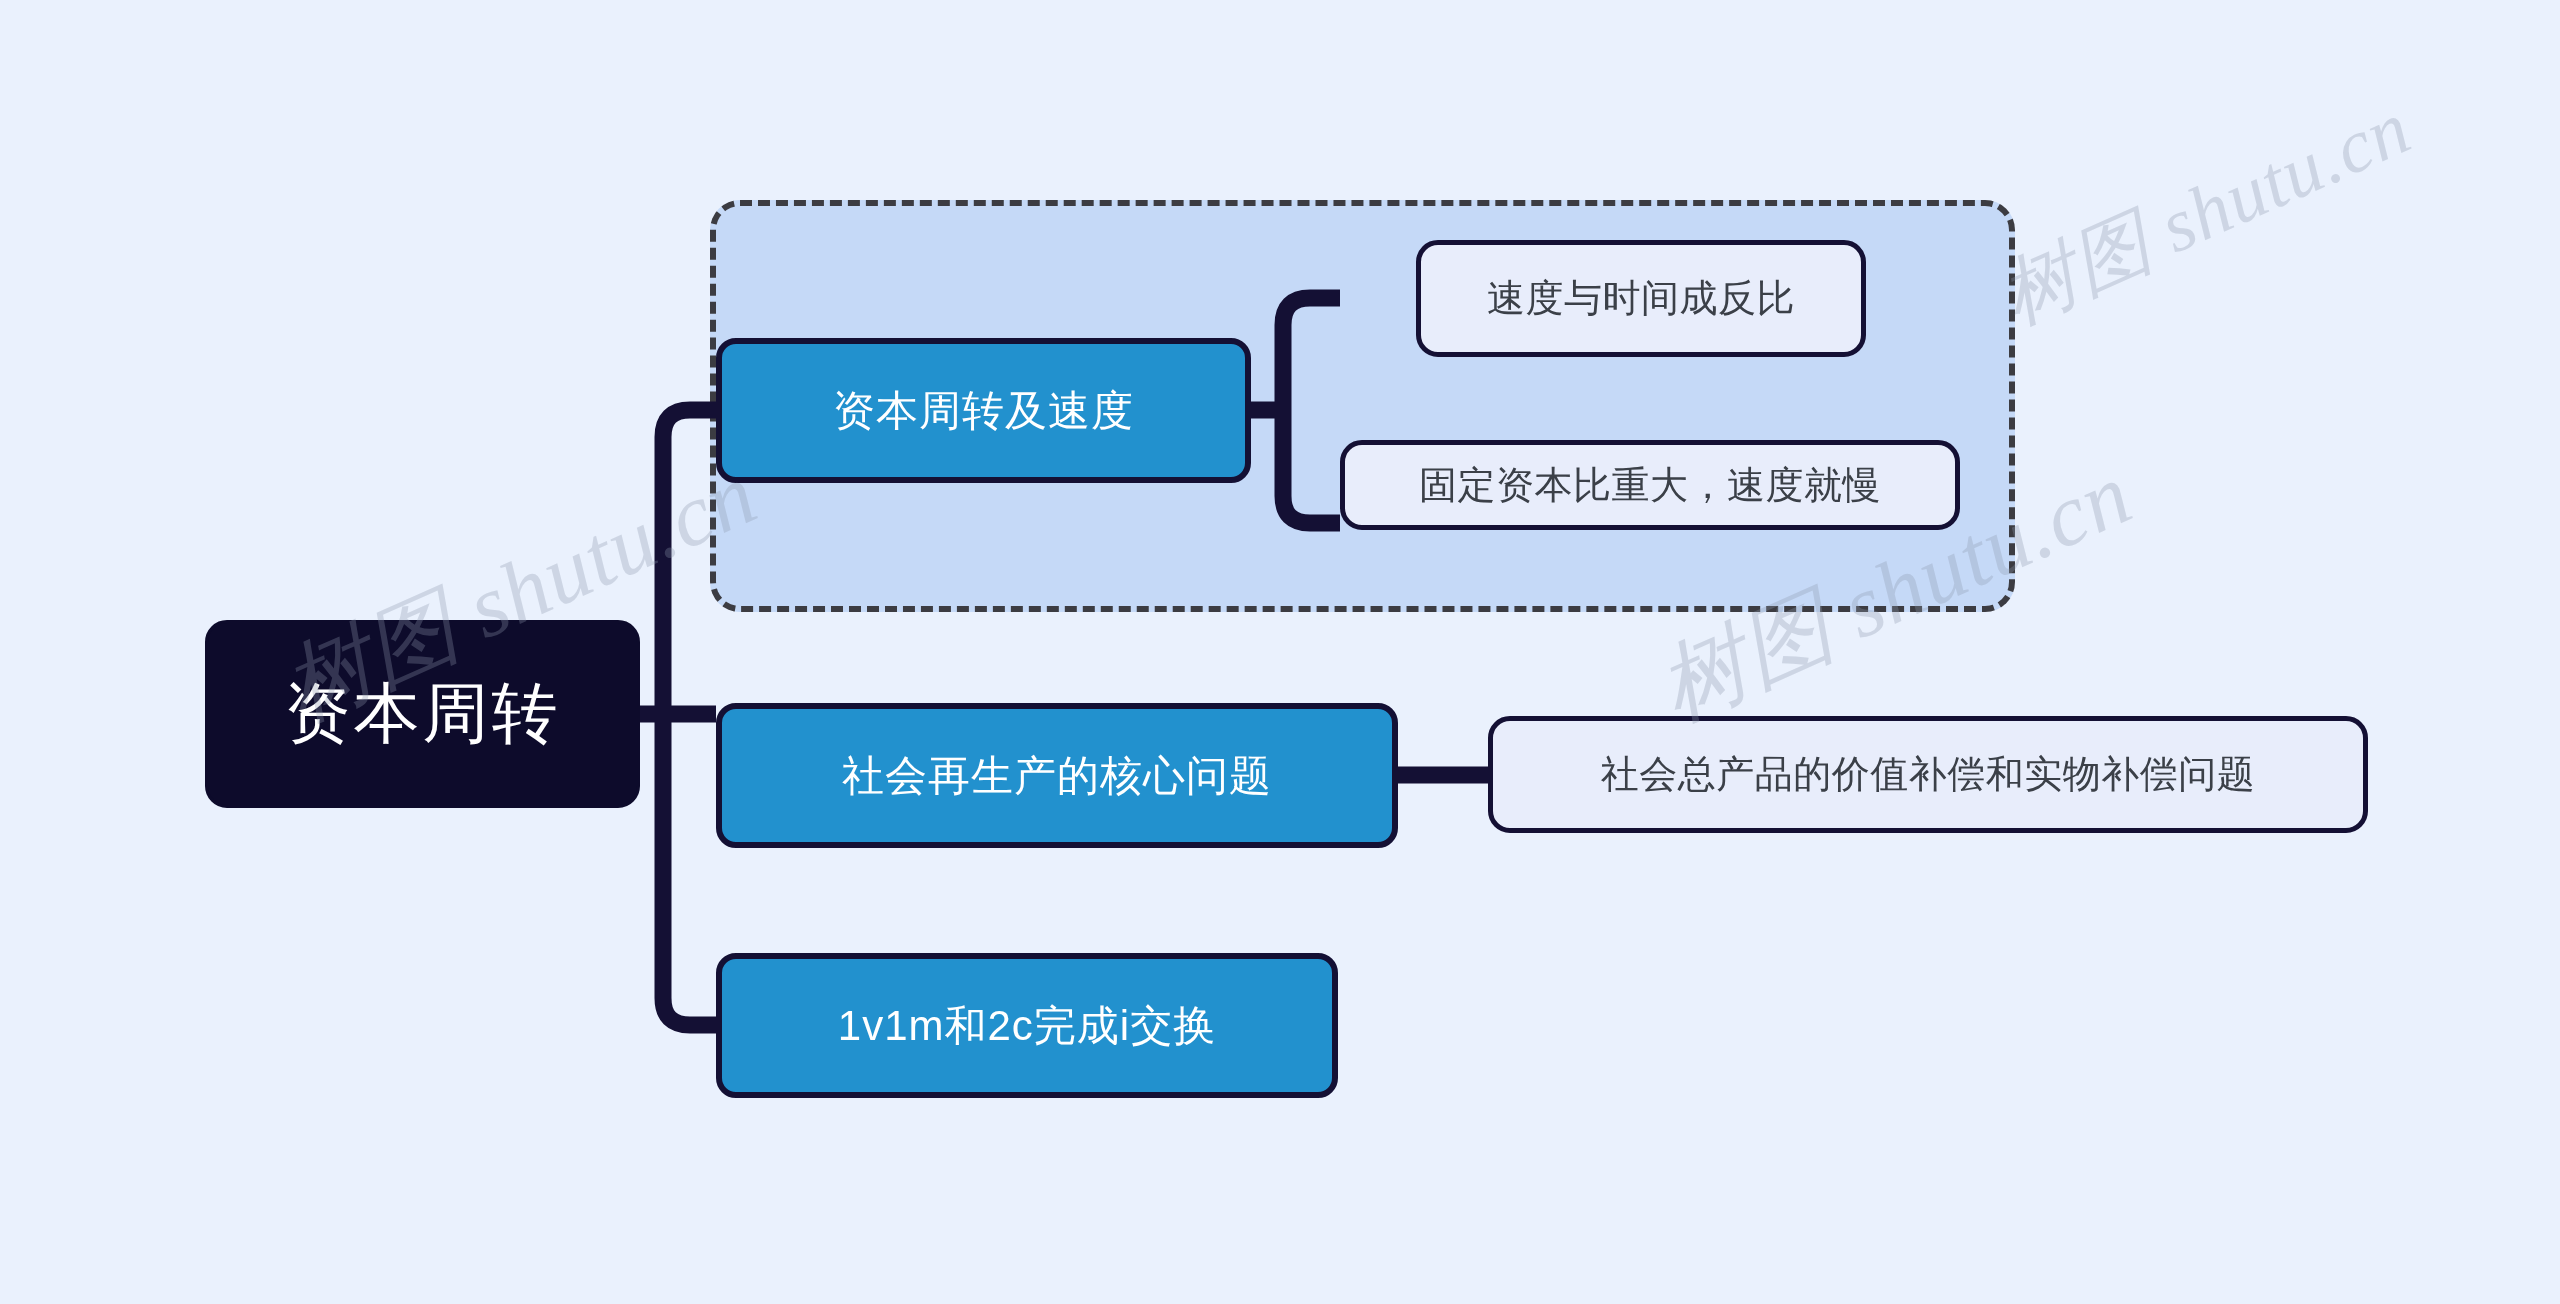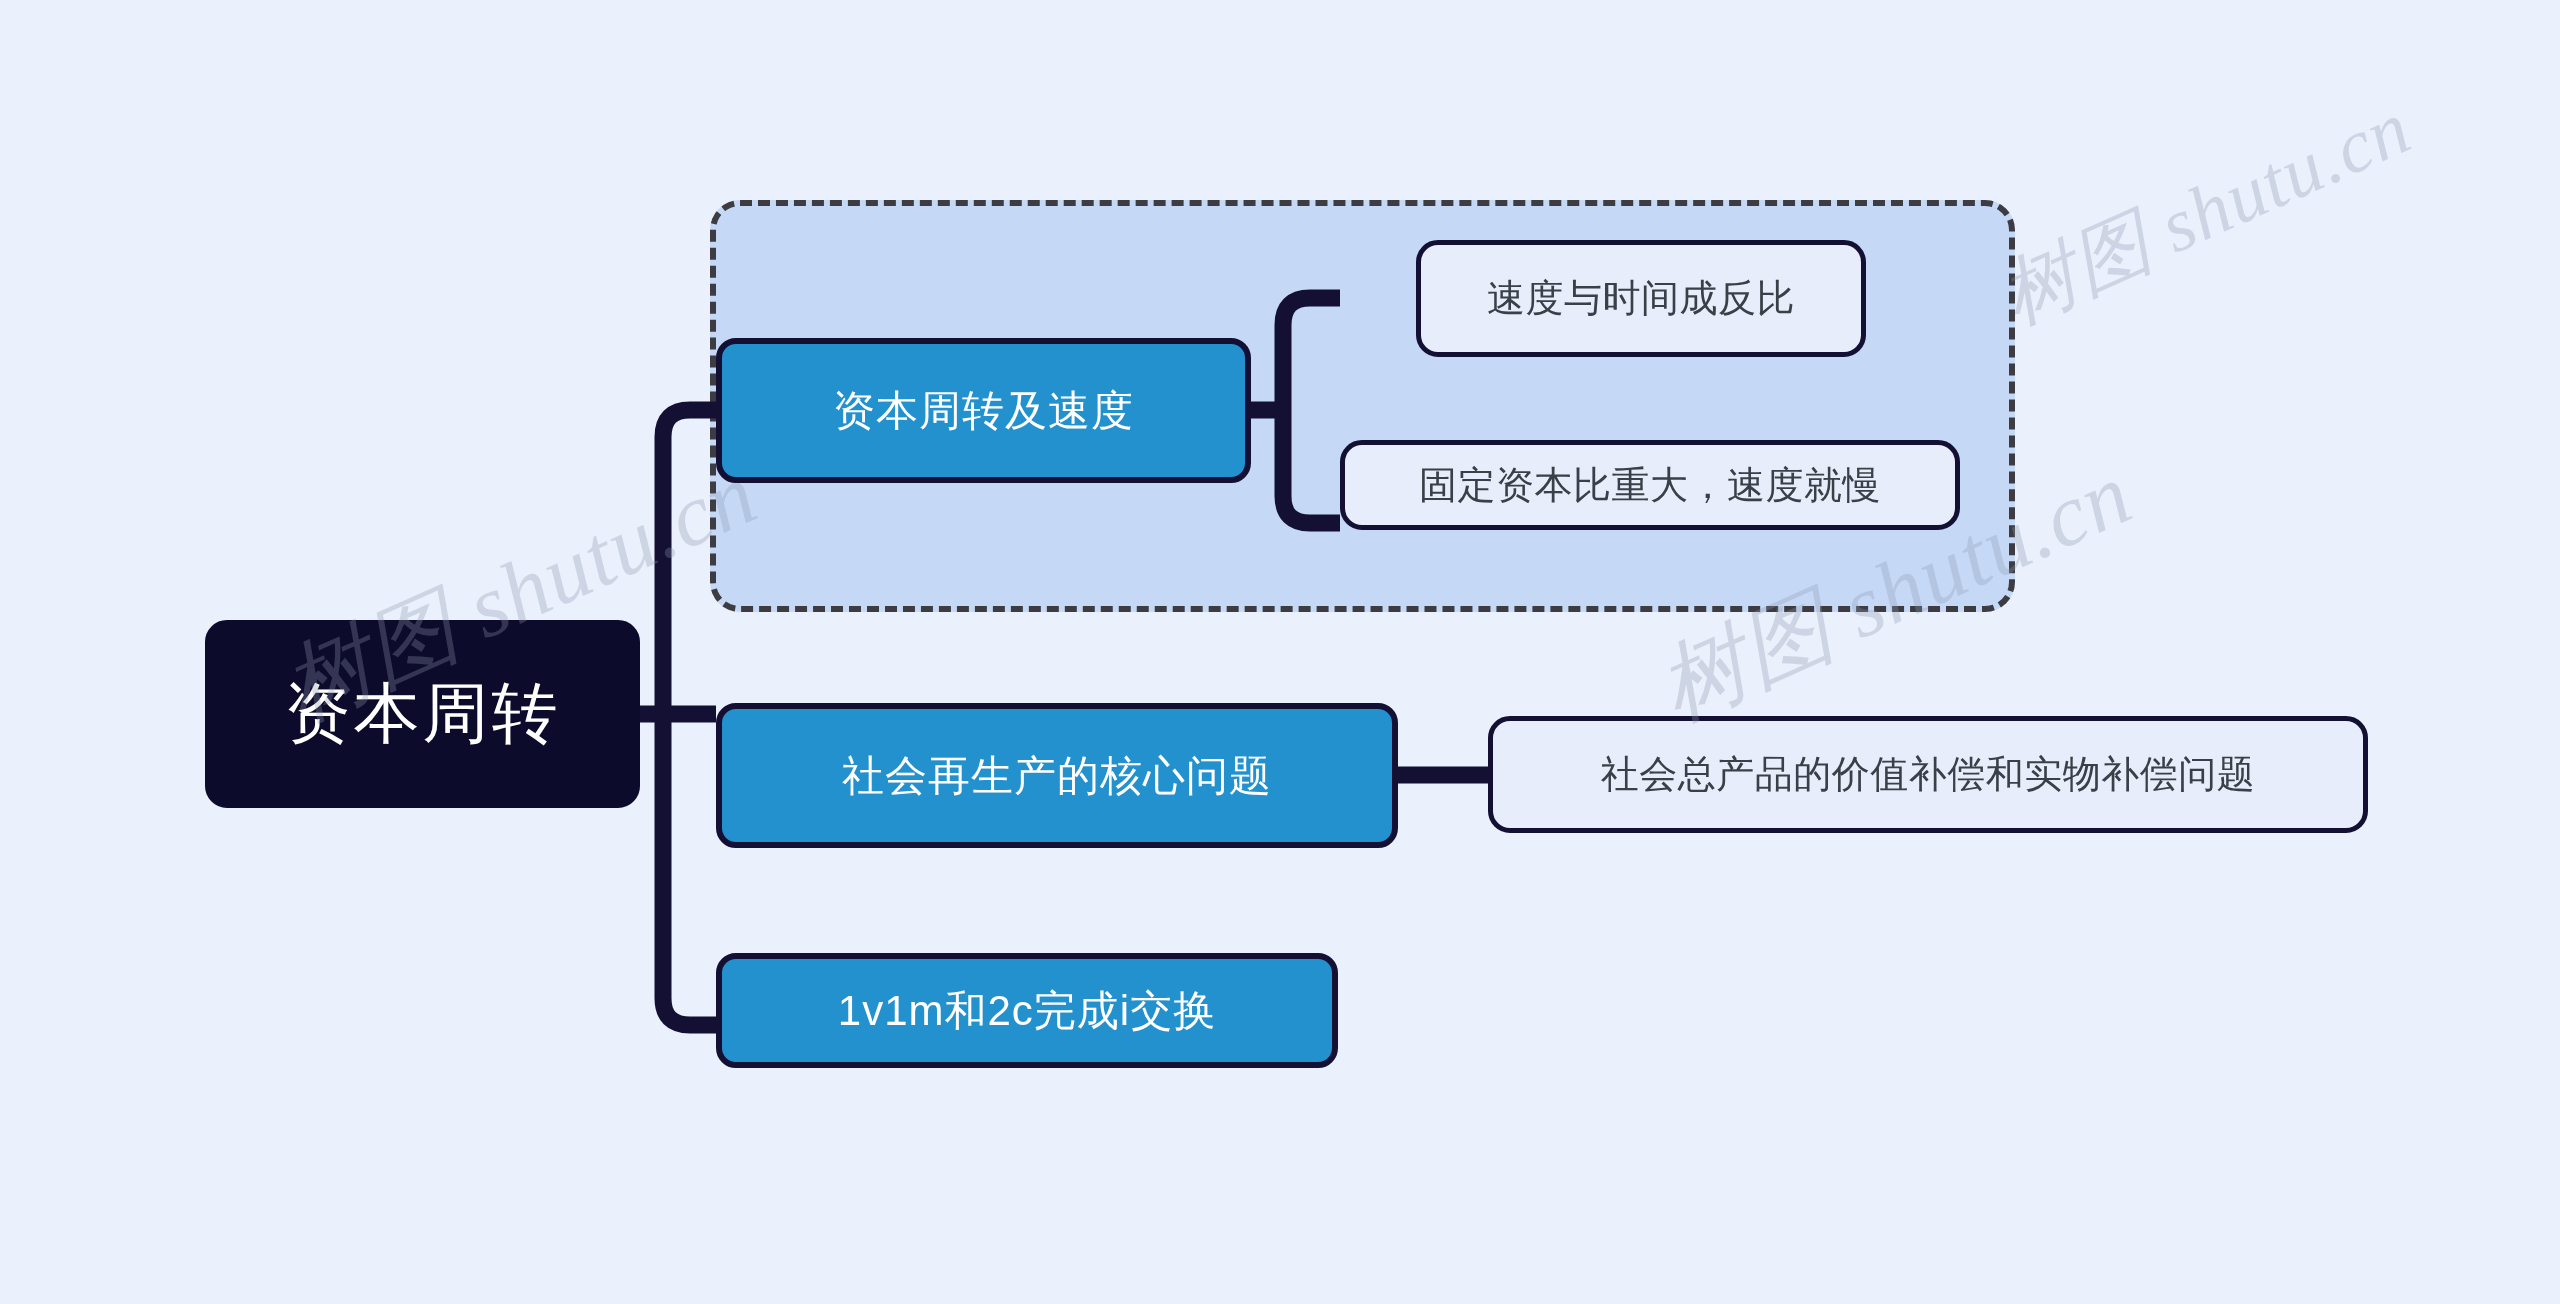--- a/index.html
+++ b/index.html
@@ -146,21 +146,21 @@
   </div>
 
   <div class="node node-branch" style="left:716px; top:703px; width:682px; height:145px;">
     <span>社会再生产的核心问题</span>
   </div>
 
   <div class="node node-leaf" style="left:1488px; top:716px; width:880px; height:117px;text-align:right;">
     <span>社会总产品的价值补偿和实物补偿问题</span>
   </div>
 
-  <div class="node node-branch" style="left:716px; top:953px; width:622px; height:115px;">
+  <div class="node node-branch" style="left:716px; top:953px; width:622px; height:145px;">
     <span>1v1m和2c完成i交换</span>
   </div>
 
   <div class="wm-layer">
     <span class="wm" style="left:265px; top:640px; font-size:88px; transform:rotate(-24deg);">树图 shutu.cn</span>
     <span class="wm" style="left:1640px; top:640px; font-size:88px; transform:rotate(-24deg);">树图 shutu.cn</span>
     <span class="wm" style="left:1985px; top:255px; font-size:76px; transform:rotate(-24deg);">树图 shutu.cn</span>
   </div>
 
 </div>

